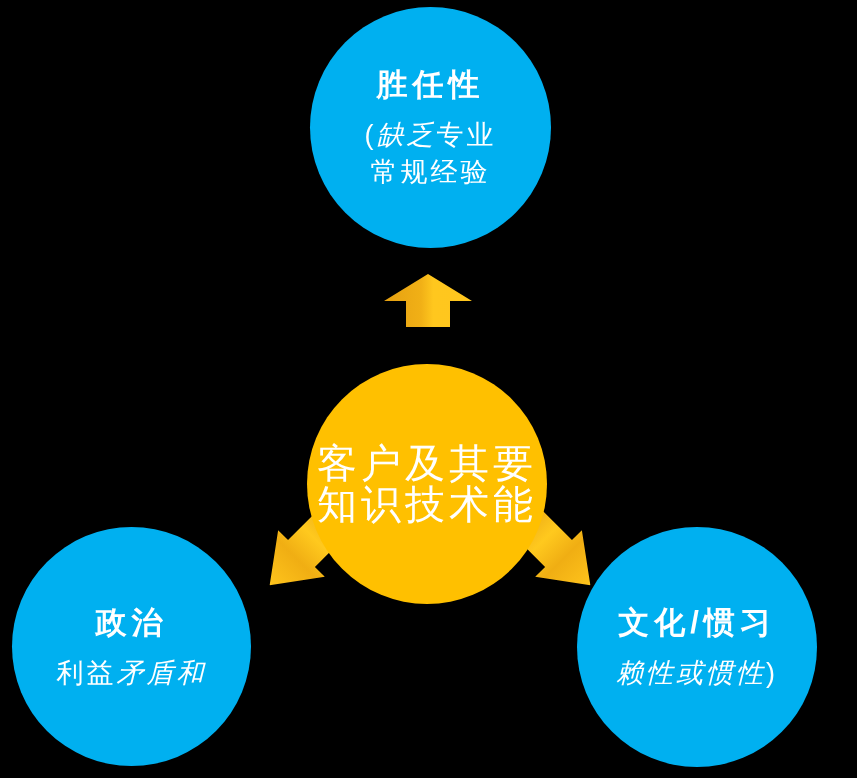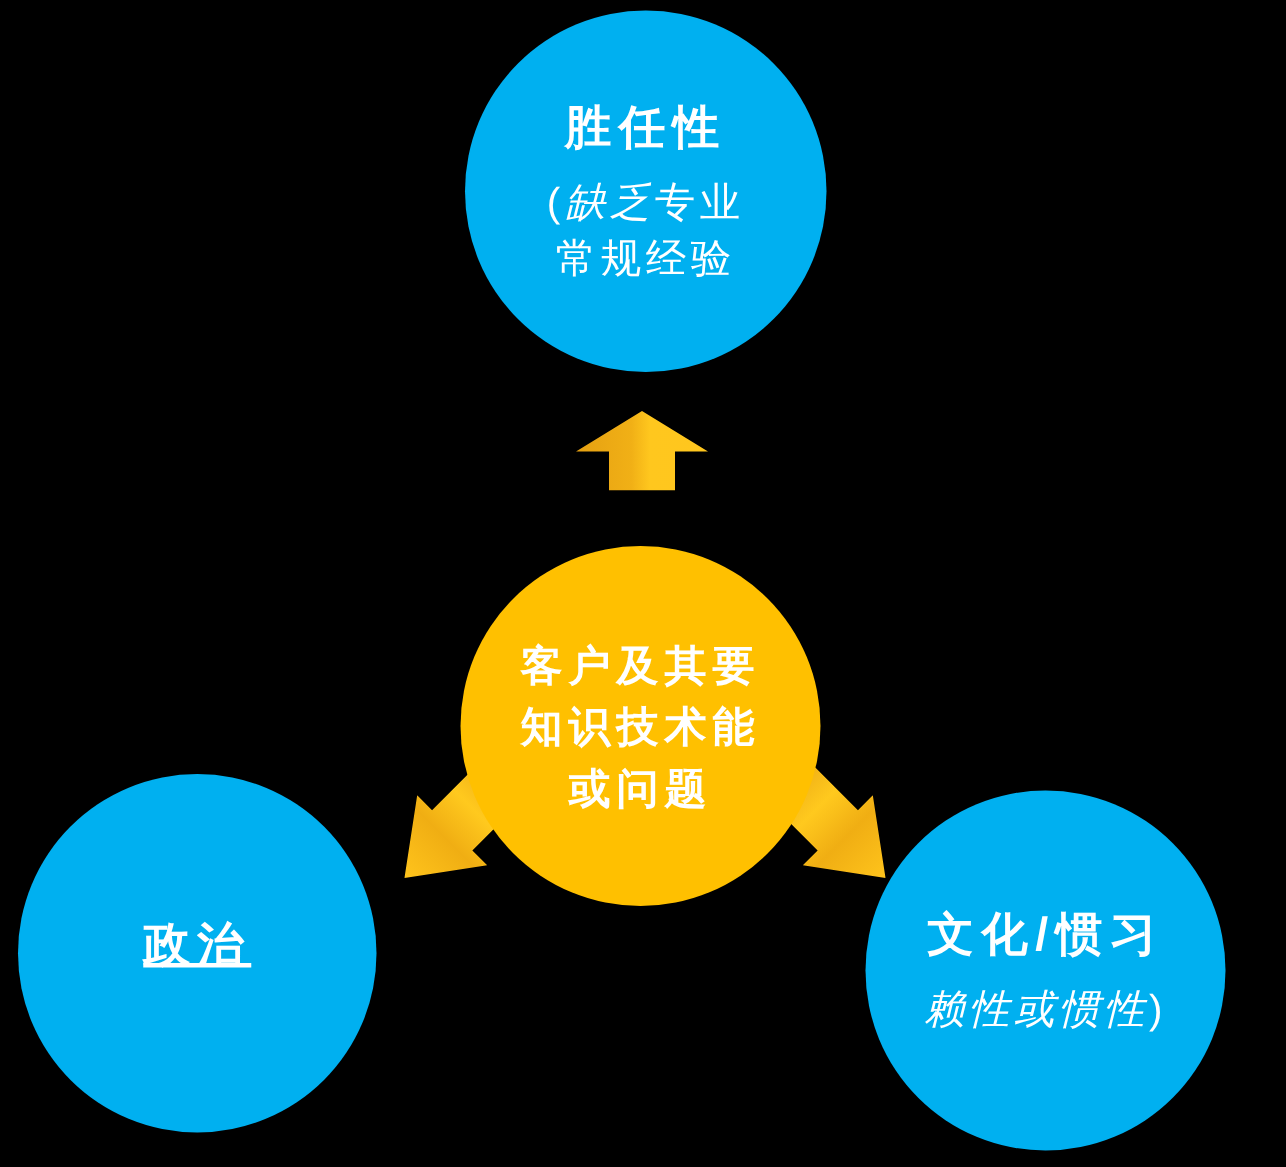--- a/index.html
+++ b/index.html
@@ -19,44 +19,45 @@
     align-items: center;
     justify-content: center;
     text-align: center;
     color: #ffffff;
   }
   .blue { background: #00B0F0; }
   .gold { background: #FFC000; }
 
   #node-top    { left: 310px; top: 7px;   width: 241px; height: 241px; }
   #node-center { left: 307px; top: 364px; width: 240px; height: 240px; }
-  #node-left   { left: 12px;  top: 516px; width: 239px; height: 239px; text-decoration: underline; }
+  #node-left   { left: 12px;  top: 527px; width: 239px; height: 239px; }
   #node-right  { left: 577px; top: 527px; width: 240px; height: 240px; }
 
   .title {
     font-size: 31px;
     font-weight: bold;
     letter-spacing: 5px;
     white-space: nowrap;
   }
   .sub {
     margin-top: 11px;
     font-size: 27px;
     line-height: 37px;
     letter-spacing: 3px;
     font-weight: normal;
   }
   .sub .line { white-space: nowrap; }
   .sub em { font-style: italic; margin-top: 36px; }
 
   .center-text {
-    font-size: 28px;
+    font-size: 40px;
     line-height: 41px;
     letter-spacing: 4px;
-    font-weight: bold;
+    font-weight: normal;
+    text-align: right;
   }
   .center-text .line { white-space: nowrap; }
 
   .arrow { position: absolute; }
   #arrow-up    { left: 384px; top: 274px; }
   #arrow-left  { left: 272px; top: 500px; transform: rotate(45deg); }
   #arrow-right { left: 522px; top: 500px; transform: rotate(-45deg); }
 </style>
 </head>
 <body>
@@ -104,27 +105,27 @@
     <div class="sub">
       <div class="line"><span>(</span><em>缺乏</em><span>专业</span></div>
       <div class="line"><span>常规经验</span><em></em><span></span></div>
     </div>
   </div>
 
   <div class="circle gold" id="node-center">
     <div class="center-text">
       <div class="line">客户及其要</div>
       <div class="line">知识技术能</div>
-      <div class="line">或问题</div>
     </div>
   </div>
 
   <div class="circle blue" id="node-left">
     <div class="title">政治</div>
     <div class="sub">
+      <div class="line"><span>利益</span><em>矛盾和</em><span></span></div>
     </div>
   </div>
 
   <div class="circle blue" id="node-right">
     <div class="title">文化/惯习</div>
     <div class="sub">
       <div class="line"><span></span><em>赖性或惯性</em><span>)</span></div>
     </div>
   </div>
 

